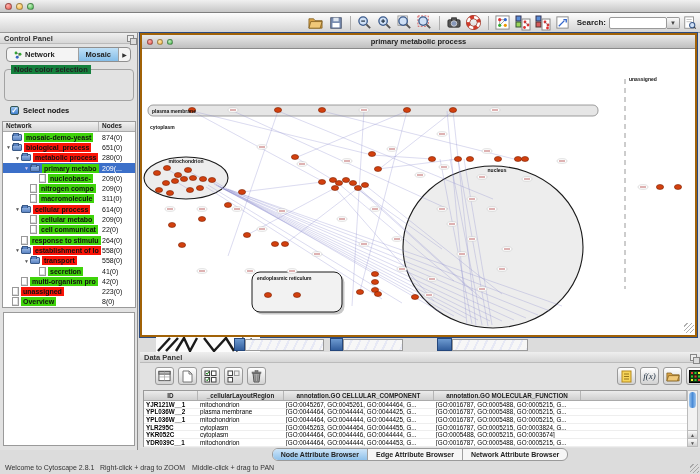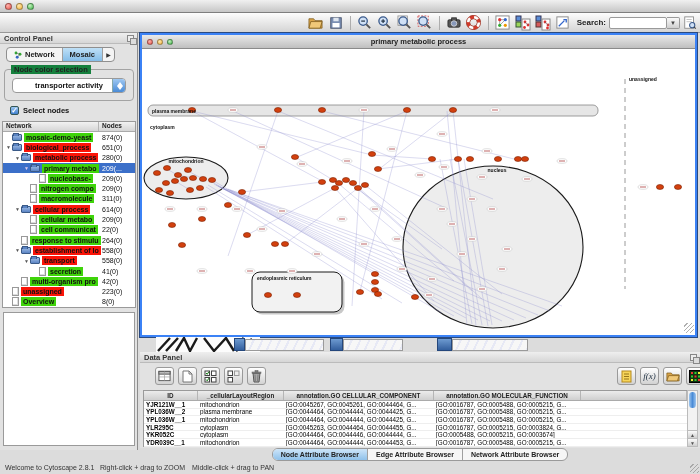--- a/index.html
+++ b/index.html
@@ -31,21 +31,21 @@
   
   #control-panel { position:absolute; left:0; top:33px; width:138px; height:417px;
     background:#e2e2e2; border-right:1px solid #8d8d8d; }
   .panel-head { height:11px; font-size:7.5px; font-weight:bold; color:#333; padding:1px 4px; position:relative;
     background:linear-gradient(#efefef,#d6d6d6); border-bottom:1px solid #bbb; }
   .float-ic { position:absolute; right:3px; top:2px; width:7px; height:7px; border:1px solid #888; background:#eee; }
   .float-ic:before { content:""; position:absolute; left:2px; top:2px; width:5px; height:5px; border:1px solid #888; background:#ddd; }
 
   #cp-tabs { position:absolute; left:6px; top:14px; display:flex; height:15px; border:1px solid #8f8f8f; border-radius:4px; overflow:hidden; background:#f4f4f4; }
   .cp-tab { font-size:7.5px; font-weight:bold; color:#222; padding:0 7px; line-height:14px; display:flex; align-items:center; gap:3px; }
-  .cp-tab.sel { background:linear-gradient(#bfe0f7,#84bde8); }
+  .cp-tab.sel { background:linear-gradient(#bfe0f7,#84bde8);margin-left:16px; }
   .cp-tab + .cp-tab { border-left:1px solid #9f9f9f; }
   .cp-tab-arrow { width:12px; font-size:6px; color:#333; text-align:center; line-height:14px; border-left:1px solid #9f9f9f; }
   .mini-net-ic { width:8px; height:8px; }
 
   #groupbox { position:absolute; left:4px; top:36px; width:130px; height:32px; border:1px solid #a3a3a3; border-radius:4px; }
   #groupbox .gb-label { position:absolute; left:6px; top:-5px; background:#15803d; padding:0 3px; font-size:7.5px; font-weight:bold; color:#222; }
   #combo { position:absolute; left:7px; top:8px; width:114px; height:15px; background:#fff; border:1px solid #9a9a9a; border-radius:4px; font-size:7.5px; font-weight:bold; color:#111; text-align:center; line-height:13px; }
   #combo .cap { position:absolute; right:0; top:0; bottom:0; width:13px; border-radius:0 3px 3px 0; background:linear-gradient(#9fc8f2,#4a8bd6); border-left:1px solid #8aa; }
   .arr-up { position:absolute; left:3.5px; top:2.5px; width:0; height:0; border-left:3px solid transparent; border-right:3px solid transparent; border-bottom:4px solid #fff; }
   .arr-dn { position:absolute; left:3.5px; bottom:2.5px; width:0; height:0; border-left:3px solid transparent; border-right:3px solid transparent; border-top:4px solid #fff; }
@@ -66,21 +66,21 @@
   .file { width:7px; height:9px; background:#fff; border:1px solid #999; flex:none; margin-right:2px; box-shadow:inset -1px -1px 0 #ddd; }
   .chip { font-weight:bold; color:#111; padding:0 2px; line-height:9px; flex:none; }
   .chip.green { background:#3fd40a; }
   .chip.red { background:#fb1408; }
   .cnt { position:absolute; left:99px; font-size:7px; color:#111; }
   .trow.sel .cnt { color:#fff; }
   #cp-lower { position:absolute; left:3px; top:279px; width:132px; height:134px; background:#fff; border:1px solid #9a9a9a; }
 
   
   #net-window { position:absolute; left:140px; top:33px; width:557px; height:304px;
-    border:2px solid #3b82f6; background:#fff; box-shadow:0 0 0 1px #2a4a80; }
+    border:2px solid #a16207; background:#fff; box-shadow:0 0 0 1px #2a4a80; }
   #net-titlebar { height:14px; background:linear-gradient(#e9e9e9,#bfbfbf); border-bottom:1px solid #8a8a8a; position:relative; }
   #net-titlebar .title { position:absolute; left:0; right:0; top:1.5px; text-align:center; font-size:7.5px; font-weight:bold; color:#222; }
   #net-titlebar .lights { top:3.5px; }
   #net-titlebar .light { width:6px; height:6px; }
   #net-canvas { position:relative; width:553px; height:285px; background:#fff; overflow:hidden; }
   #canvas-grip { position:absolute; right:1px; bottom:1px; width:10px; height:10px;
     background:repeating-linear-gradient(135deg, transparent 0 2px, #b0b0b0 2px 3px); }
 
   
   #strip { position:absolute; left:140px; top:337px; width:560px; height:15px; }
@@ -267,27 +267,20 @@
           </svg>
         <span>Network</span>
       </div>
       <div class="cp-tab sel">
         <span>Mosaic</span>
       </div>
       <div class="cp-tab-arrow">▶</div>
     </div>
     <div id="groupbox">
       <div class="gb-label">Node color selection</div>
-      <div id="combo">
-        <span>transporter activity</span>
-        <div class="cap">
-            <div class="arr-up"></div>
-            <div class="arr-dn"></div>
-          </div>
-      </div>
     </div>
     <div id="selnodes">
       <div class="cb">✓</div>
       <span>Select nodes</span>
     </div>
     <div id="tree-pane">
       <div id="tree-head">
         <div class="c1">Network</div>
         <div class="c2">Nodes</div>
       </div>

